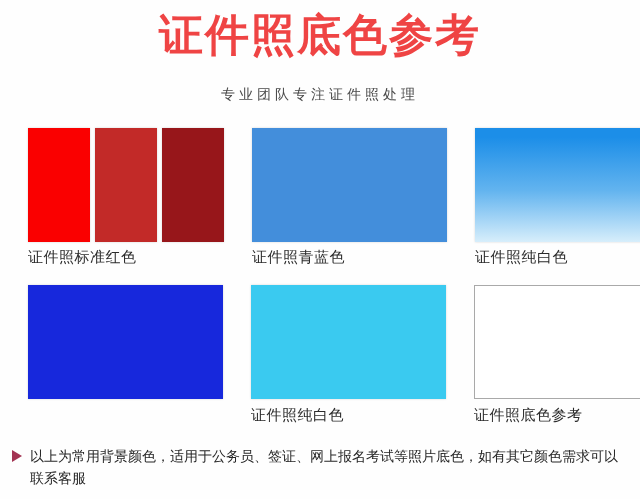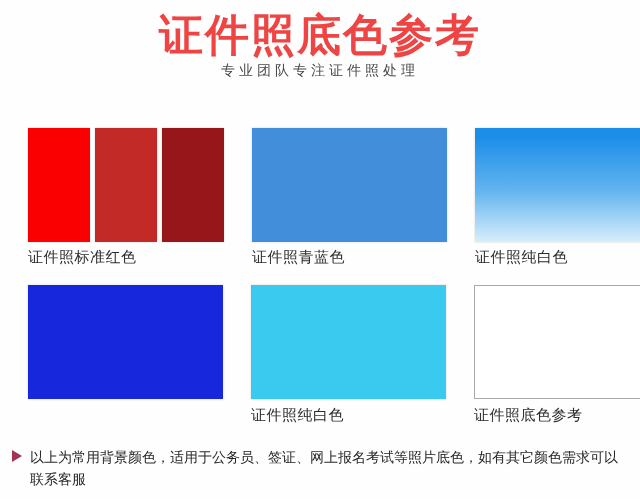--- a/index.html
+++ b/index.html
@@ -34,21 +34,21 @@
     letter-spacing: 2px;
     color: #ef4444;
     line-height: 1.22;
     margin: 0;
     font-family: "DejaVu Sans", "Liberation Sans", sans-serif;
   }
   .subtitle {
     font-size: 14px;
     color: #4a4a4a;
     letter-spacing: 4px;
-    margin-top: 0;
+    margin-top: 24px;
     font-family: "DejaVu Sans", "Liberation Sans", sans-serif;
   }
 
   
   .grid {
     position: absolute;
     left: 0;
     top: 128px;
     width: 640px;
   }
@@ -115,21 +115,21 @@
     border-bottom: 6px solid transparent;
     border-left: 10px solid #a33453;
     margin-top: 4px;
     margin-right: 8px;
     flex: 0 0 auto;
   }
   .footer-text {
     font-size: 14px;
     line-height: 1.6;
     color: #262626;
-    font-family: Liberation Sans, sans-serif;
+    font-family: Liberation Mono, monospace;
     text-align: left;
   }
 </style>
 </head>
 <body>
 
 <div class="page">
 
   <div class="header">
     <h1 class="title">证件照底色参考</h1>

